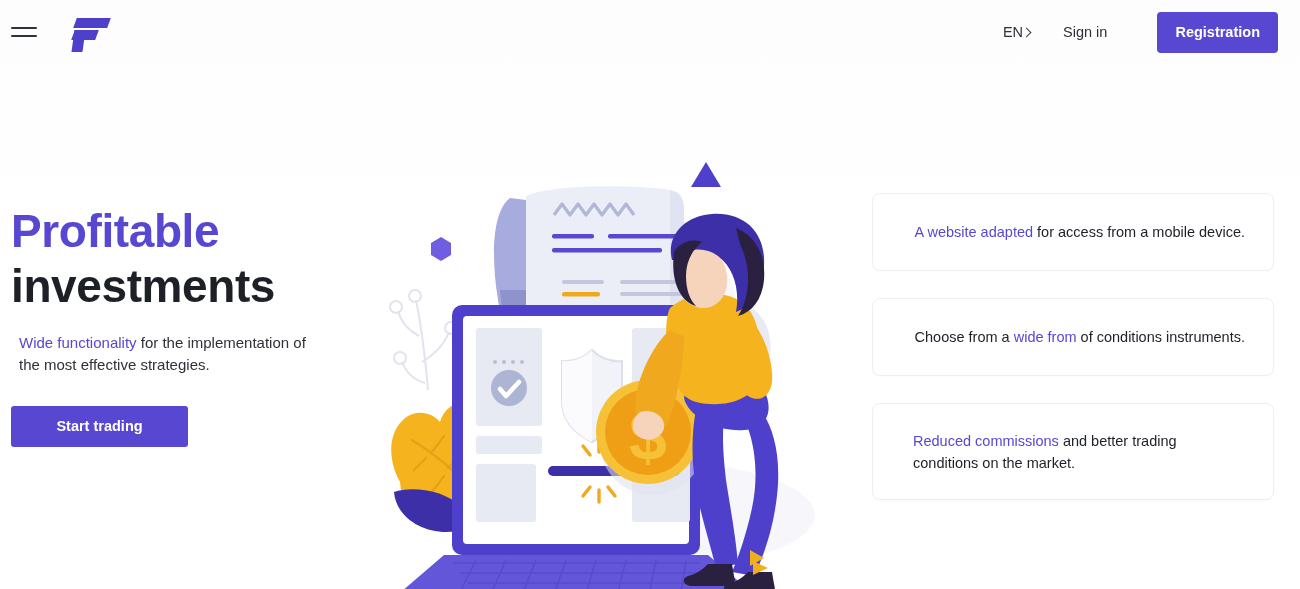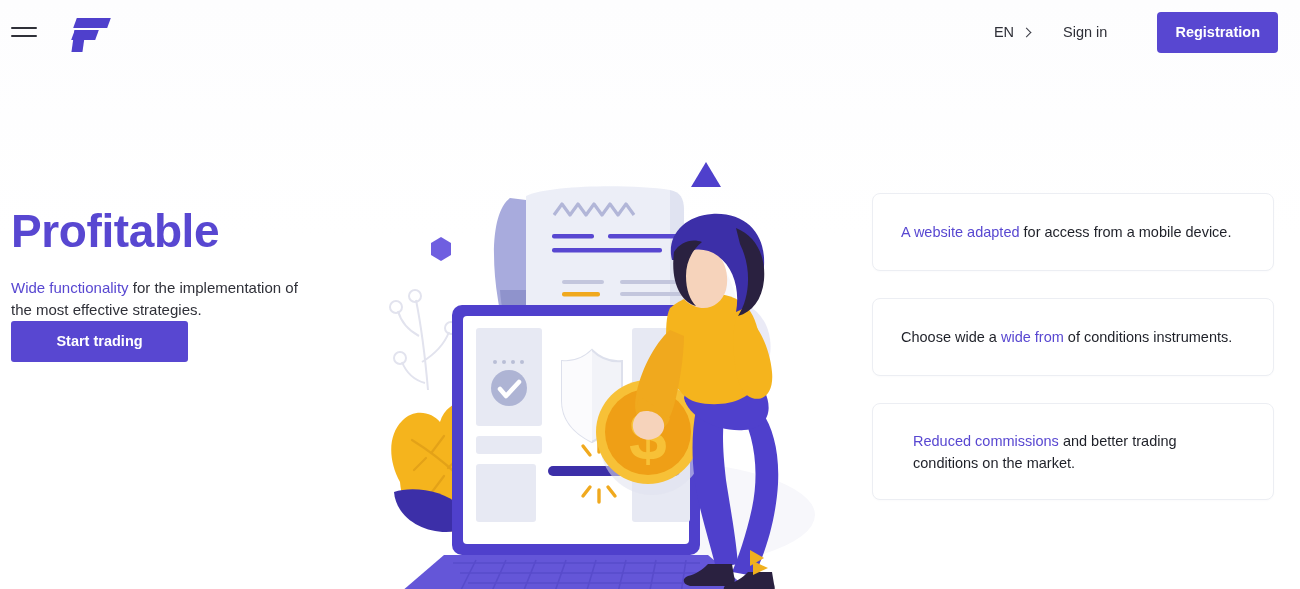--- a/index.html
+++ b/index.html
@@ -81,21 +81,20 @@
   .header-right {
     margin-left: auto;
     display: flex;
     align-items: center;
     height: 64px;
   }
 
   .lang {
     display: flex;
     align-items: center;
-    gap: 9px;
     font-size: 14.5px;
     color: #2f3038;
     cursor: pointer;
     padding: 6px 4px;
   }
   .lang .chev {
     width: 7px; height: 7px;
     border-right: 1.6px solid #3a3b44;
     border-top: 1.6px solid #3a3b44;
     transform: rotate(45deg);
@@ -143,24 +142,26 @@
   }
   .hero .l1 { color: #5847d1; display: block; }
   .hero .l2 { color: #1e2028; display: block; }
 
   .hero p {
     margin-top: 18px;
     font-size: 15px;
     line-height: 22px;
     color: #2f3038;
     max-width: 290px;
+    margin-left: 8px;
   }
   .hero p .hl { color: #5847d1; }
 
   .start-btn {
+    margin-top: 30px;
     display: inline-block;
     background: #5847d1;
     color: #ffffff;
     font-size: 14.5px;
     font-weight: bold;
     border: none;
     border-radius: 3px;
     width: 177px;
     height: 41px;
     line-height: 41px;
@@ -179,20 +180,21 @@
   .card {
     border: 1px solid #eceef3;
     border-radius: 8px;
     background: #ffffff;
     display: flex;
     align-items: center;
     padding: 0 28px;
     margin-bottom: 27px;
     box-shadow: 0 1px 2px rgba(40,40,80,0.02);
     cursor: pointer;
+    justify-content: flex-end;
   }
   .card-1 { height: 78px; }
   .card-2 { height: 78px; }
   .card-3 { height: 97px; padding-left: 40px; }
   .card p {
     font-size: 14.5px;
     line-height: 22px;
     color: #1e2028;
   }
   .card p .hl { color: #5847d1; }
@@ -234,38 +236,39 @@
 
       <div class="signin">Sign in</div>
 
       <button class="reg-btn">Registration</button>
     </div>
   </div>
 
   <div class="hero">
     <h1>
       <span class="l1">Profitable</span>
+      <span class="l2">investments</span>
     </h1>
     <p>
       <span class="hl">Wide functionality</span><span> for the implementation of the most effective strategies.</span>
     </p>
     <button class="start-btn">Start trading</button>
   </div>
 
   <div class="cards">
 
     <div class="card card-1">
       <p>
         <span class="hl">A website adapted</span><span> for access from a mobile device.</span>
       </p>
     </div>
 
     <div class="card card-2">
       <p>
-        <span>Choose wide a </span><span class="hl">wide from</span><span> of conditions instruments.</span>
+        <span>Choose from a </span><span class="hl">wide from</span><span> of conditions instruments.</span>
       </p>
     </div>
 
     <div class="card card-3">
       <p>
         <span class="hl">Reduced commissions</span><span> and better trading conditions on the market.</span>
       </p>
     </div>
   </div>
 

